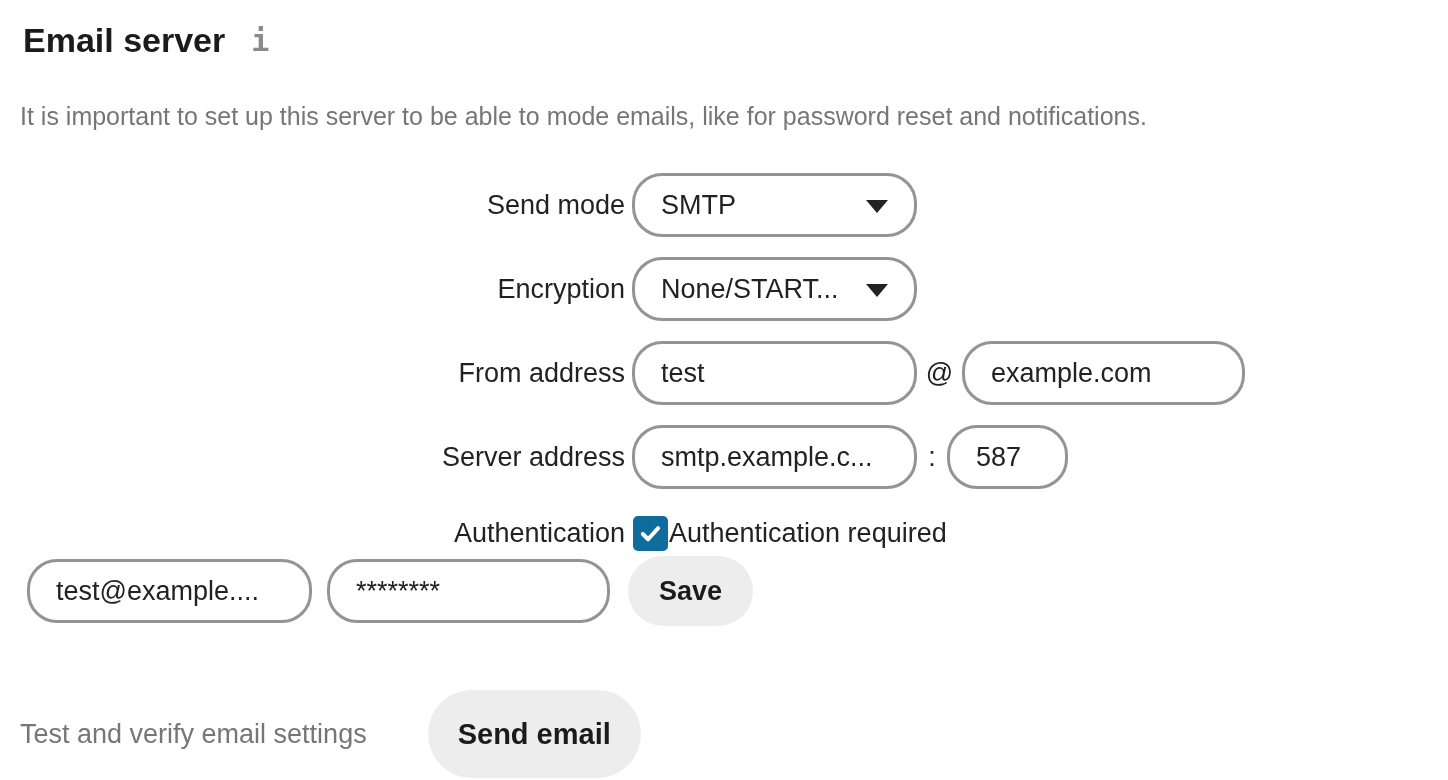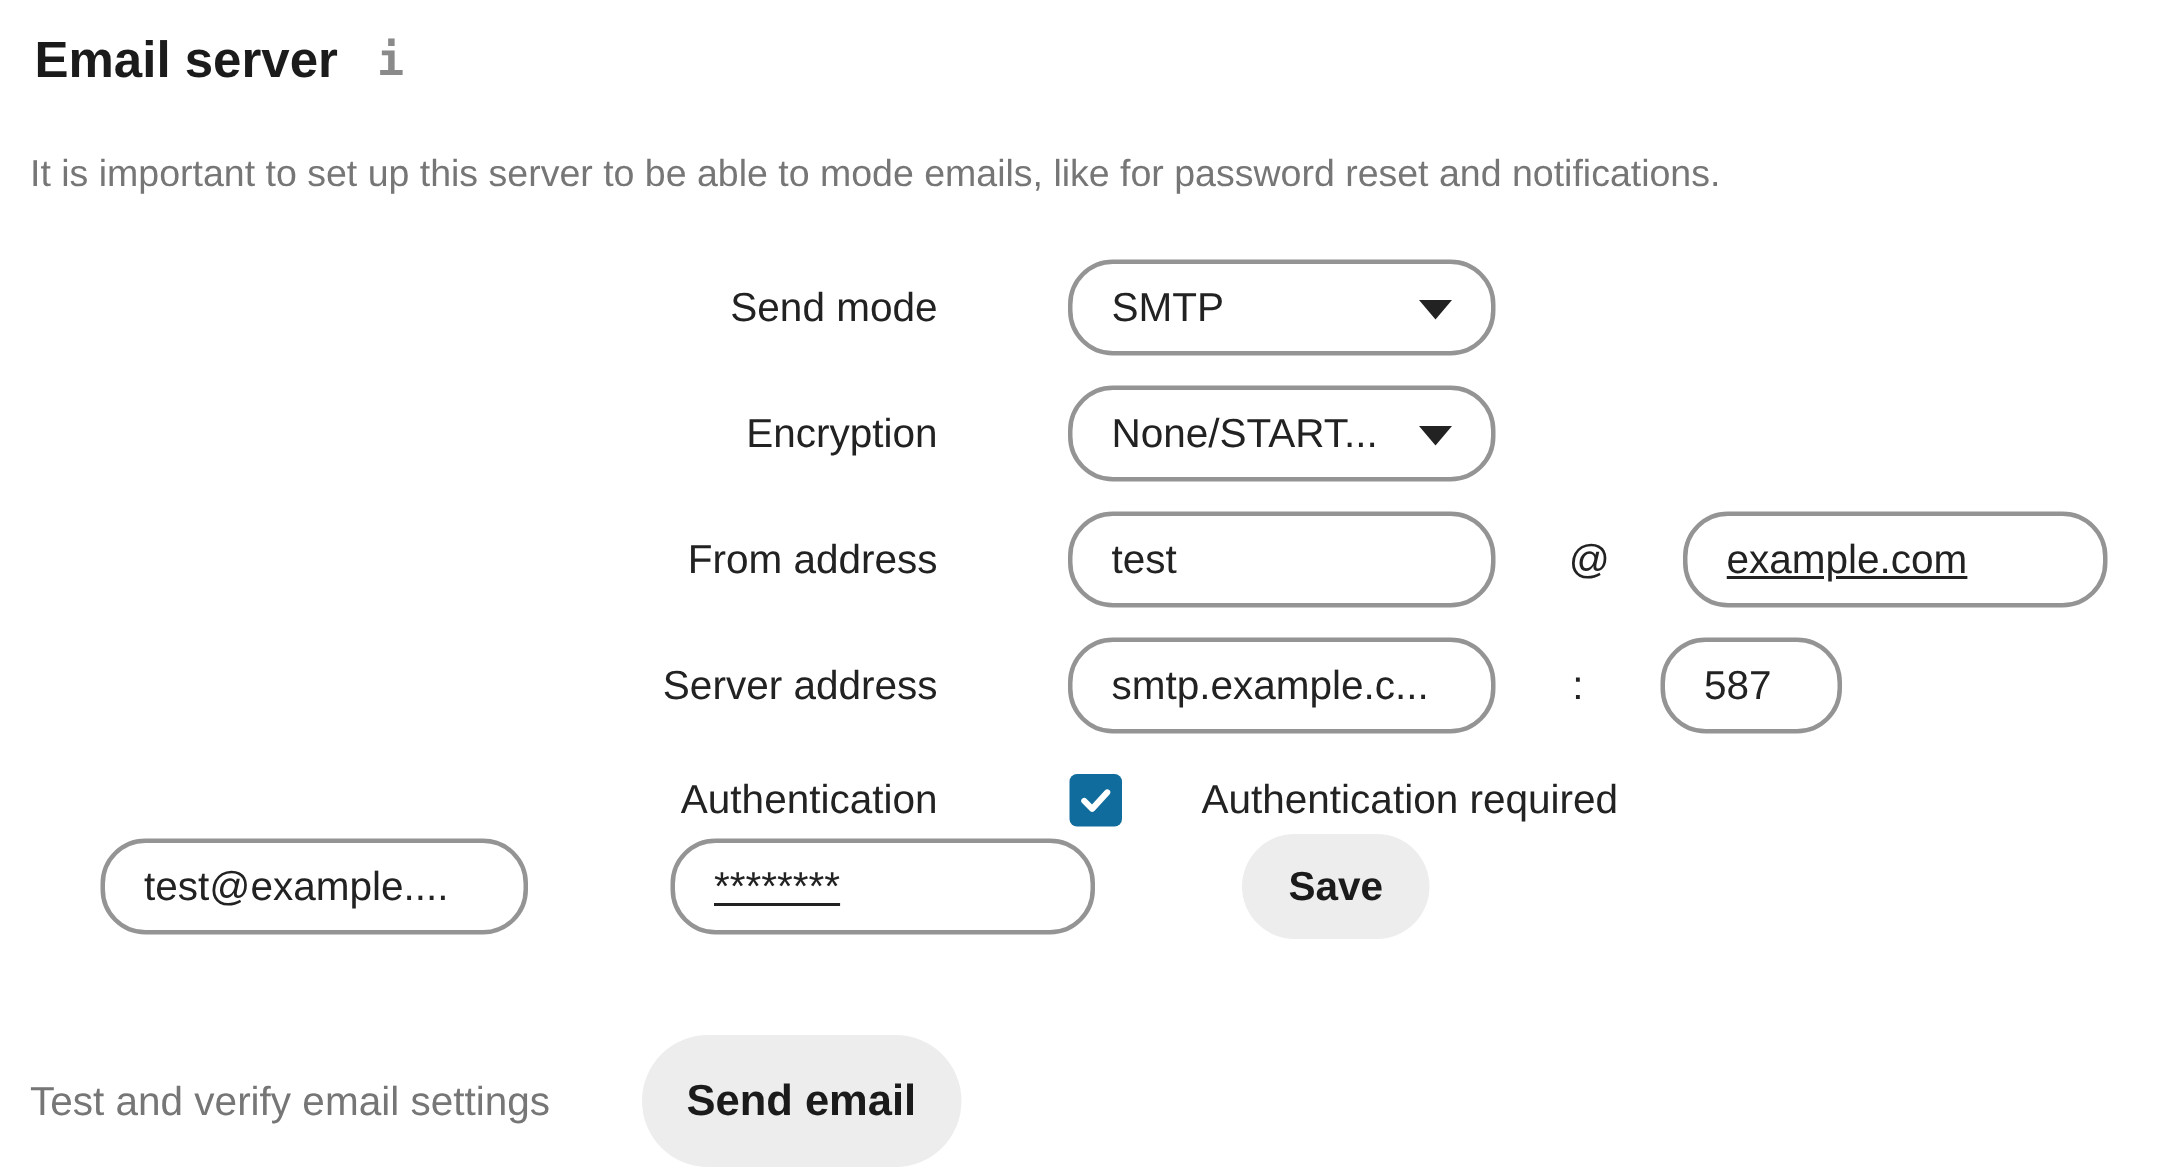--- a/index.html
+++ b/index.html
@@ -22,21 +22,21 @@
   }
 
   
   .description {
     margin-top: 40px; font-size: 25px; line-height: 32px;
     color: #767676; white-space: nowrap;
   }
 
   
   .form { margin-top: 41px; }
-  .row { display: flex; align-items: center; height: 64px; margin-bottom: 20px; gap: 40px; }
+  .row { display: flex; align-items: center; height: 64px; margin-bottom: 20px; }
   .form-label {
     flex: 0 0 605px; text-align: right; padding-right: 0;
     font-size: 27px; color: #222222;
   }
   .gap7 { width: 7px; flex: 0 0 7px; }
 
   .select, .text-input {
     height: 64px; background: #ffffff;
     border: 3px solid #949494; border-radius: 30px;
     font-size: 27px; color: #222222;
@@ -44,38 +44,38 @@
   .select { width: 285px; position: relative; display: flex; align-items: center; cursor: pointer; }
   .select-value { padding-left: 26px; }
   .caret {
     position: absolute; right: 26px; top: 50%; margin-top: -5px;
     width: 0; height: 0;
     border-left: 11px solid transparent; border-right: 11px solid transparent;
     border-top: 13px solid #222222;
   }
   .text-input { padding-left: 26px; outline: none; font-family: "Liberation Sans", sans-serif; }
   .w-main { width: 285px; }
-  .w-main2 { width: 283px; text-decoration: underline; }
+  .w-main2 { width: 283px; }
   .w-port { width: 121px; }
 
   .separator { display: inline-block; text-align: center; font-size: 27px; color: #222222; }
   .sep-at { width: 45px; }
   .sep-colon { width: 30px; }
   .gap15 { width: 15px; flex: 0 0 15px; }
   .gap18 { width: 18px; flex: 0 0 18px; }
 
   
   .row-check { height: 48px; margin-bottom: 2px; }
   .checkbox {
     width: 35px; height: 35px; border-radius: 5px;
     background: #0f6c9c; display: inline-flex;
     align-items: center; justify-content: center; cursor: pointer;
     flex: 0 0 35px; margin-left: 1px;
   }
-  .check-label { margin-left: 13px; font-size: 27px; color: #222222; }
+  .check-label { margin-left: 1px; font-size: 27px; color: #222222; }
 
   
   .pill-btn {
     border: none; background: #ededed; color: #1b1b1b;
     font-family: "Liberation Sans", sans-serif; font-weight: 700;
     border-radius: 999px; cursor: pointer;
   }
   .save-btn { height: 70px; padding: 0 31px; font-size: 27px; }
 
   

